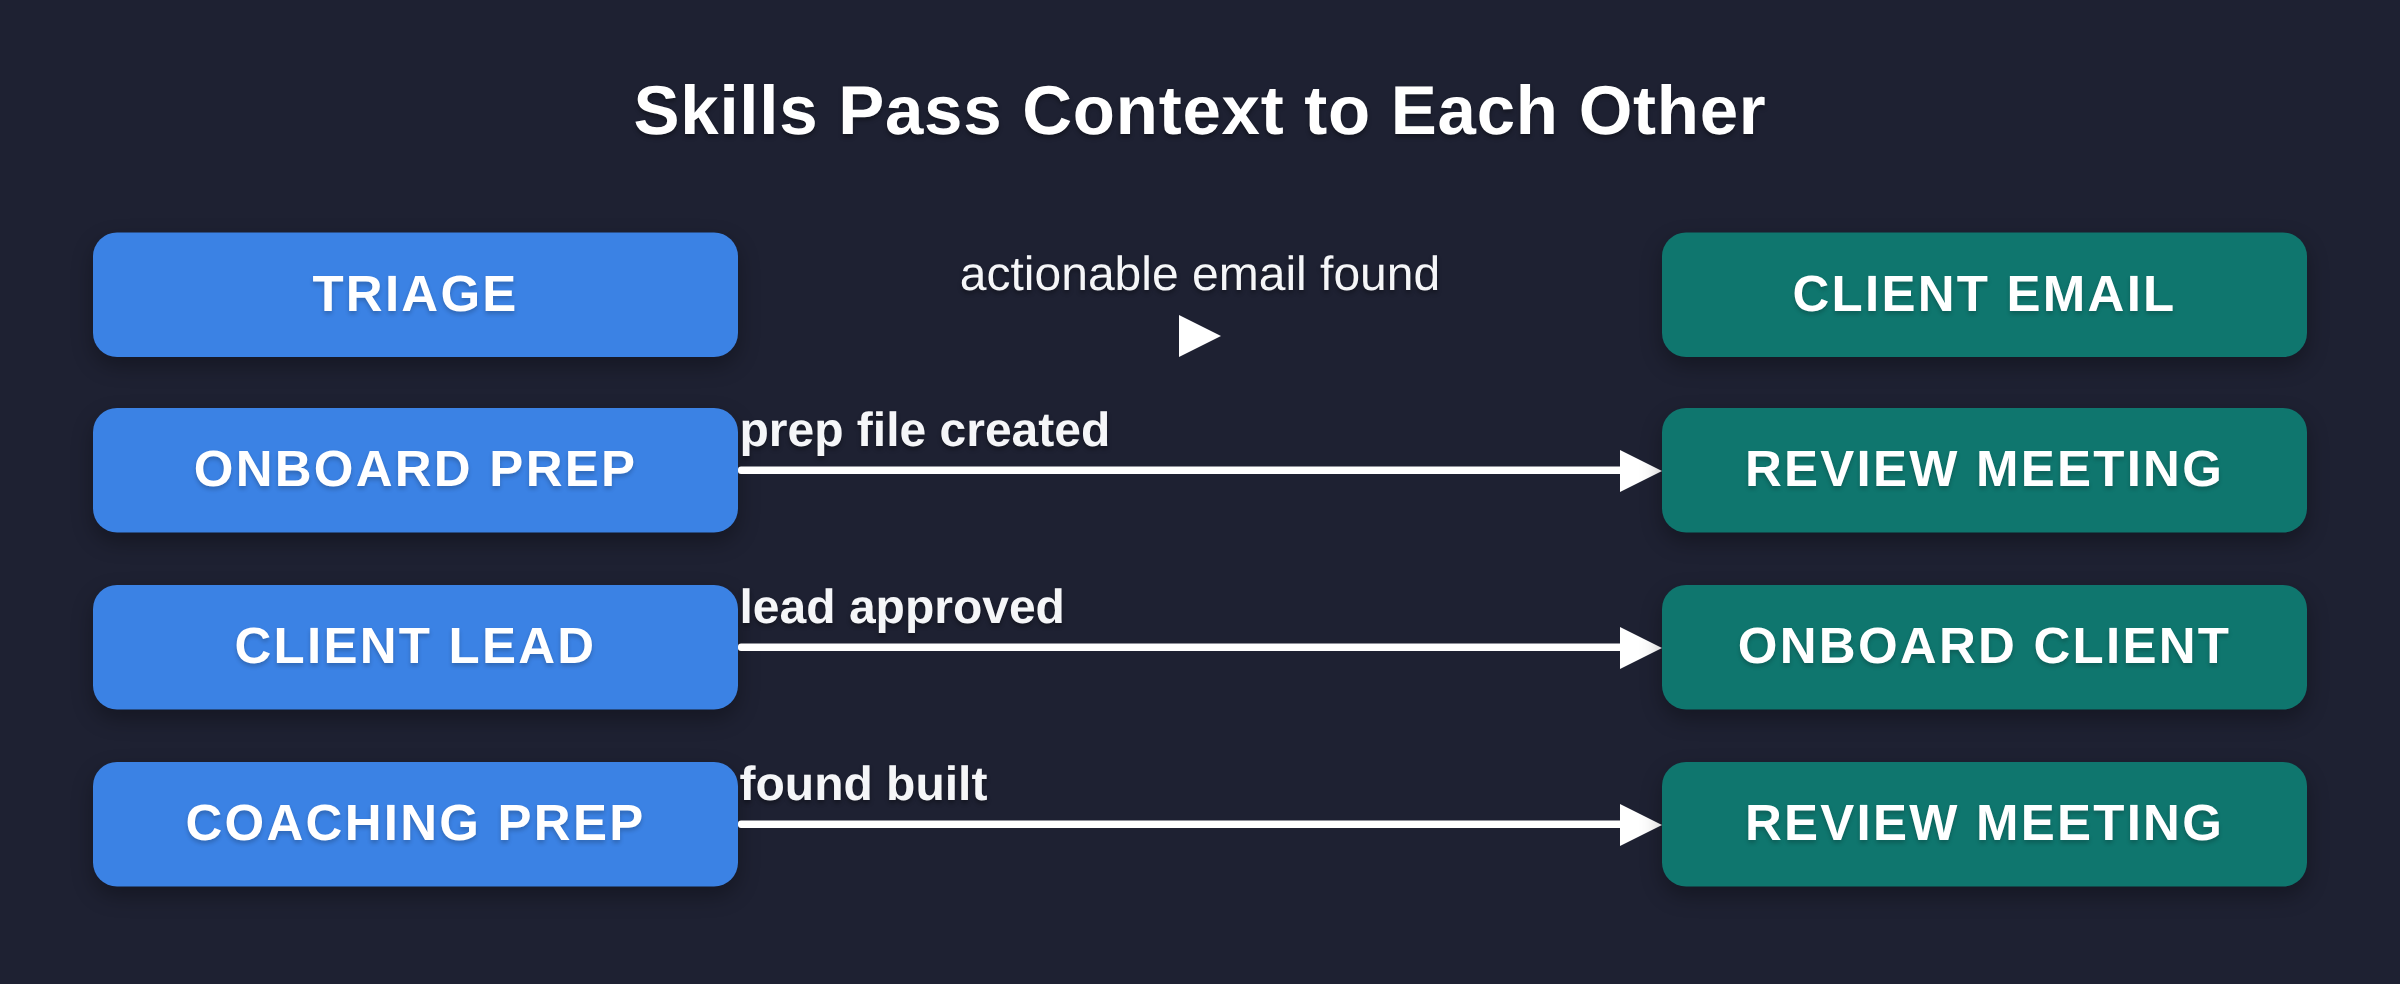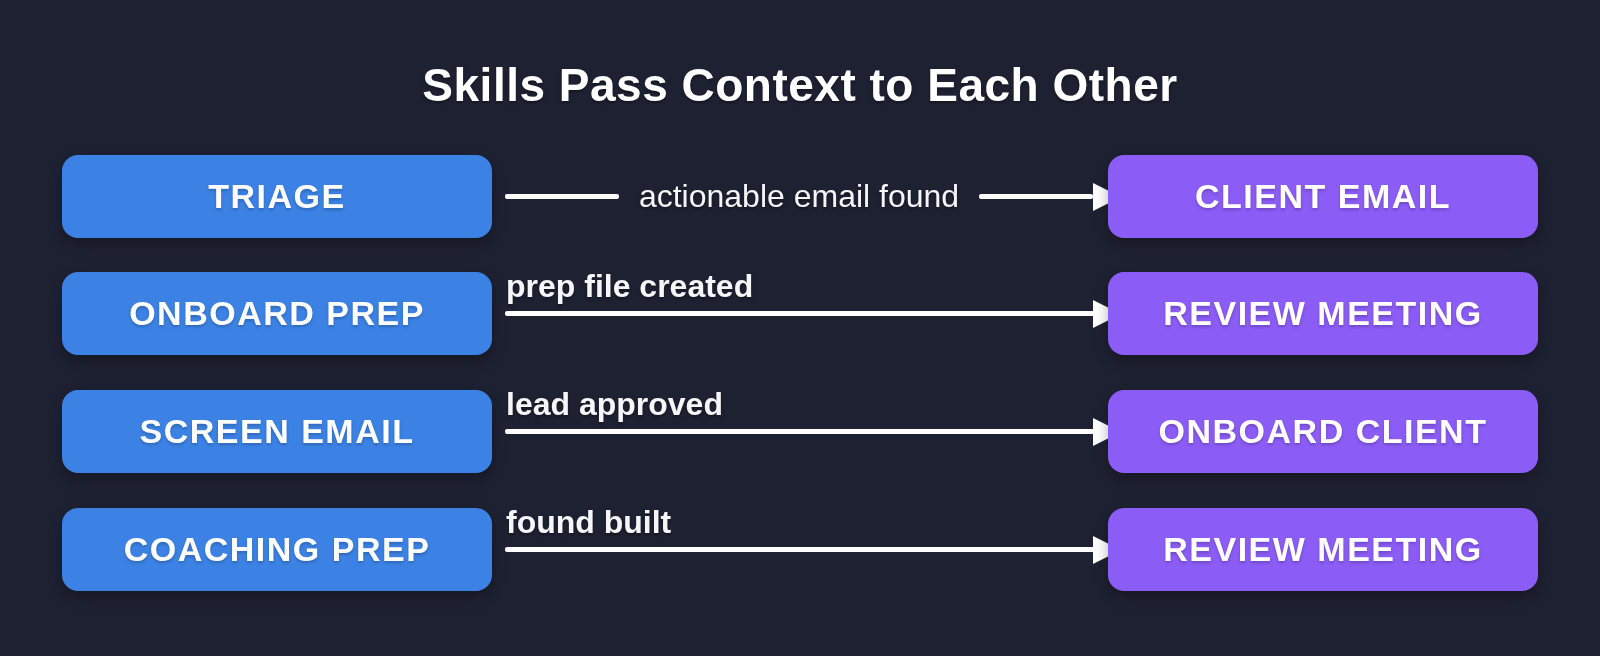--- a/index.html
+++ b/index.html
@@ -19,21 +19,20 @@
     position: absolute;
     top: 46px;
     left: 0;
     width: 100%;
     text-align: center;
     color: #ffffff;
     font-size: 46px;
     font-weight: 700;
     letter-spacing: 0.5px;
     text-shadow: 0 2px 3px rgba(0,0,0,0.35);
-    margin-top: 12px;
   }
   .row {
     position: absolute;
     left: 0;
     width: 100%;
     height: 83px;
   }
   .row-0 { top: 155px; }
   .row-1 { top: 272px; }
   .row-2 { top: 390px; }
@@ -54,28 +53,29 @@
     box-shadow: 0 6px 14px rgba(0,0,0,0.30);
     text-shadow: 0 2px 3px rgba(0,0,0,0.20);
     text-align: center;
   }
   .box.source {
     left: 62px;
     background: #3b82e4;
   }
   .box.target {
     left: 1108px;
-    background: #8b5cf6;
+    background: #0f766e;
   }
   .connector {
     position: absolute;
-    left: 505px;
+    left: 492px;
     top: 0;
     width: 616px;
     height: 83px;
+    flex-direction: column;
   }
   .connector.inline-label {
     display: flex;
     align-items: center;
   }
   .seg {
     flex: 1 1 0;
     height: 5px;
     background: #ffffff;
     border-radius: 2px;
@@ -153,21 +153,21 @@
       <div class="line-full"></div>
       <div class="arrowhead"></div>
     </div>
     <div class="box target">
       <span>REVIEW MEETING</span>
     </div>
   </div>
 
   <div class="row row-2">
     <div class="box source">
-      <span>SCREEN EMAIL</span>
+      <span>CLIENT LEAD</span>
     </div>
     <div class="connector above-label">
       <div class="conn-label">lead approved</div>
       <div class="line-full"></div>
       <div class="arrowhead"></div>
     </div>
     <div class="box target">
       <span>ONBOARD CLIENT</span>
     </div>
   </div>

